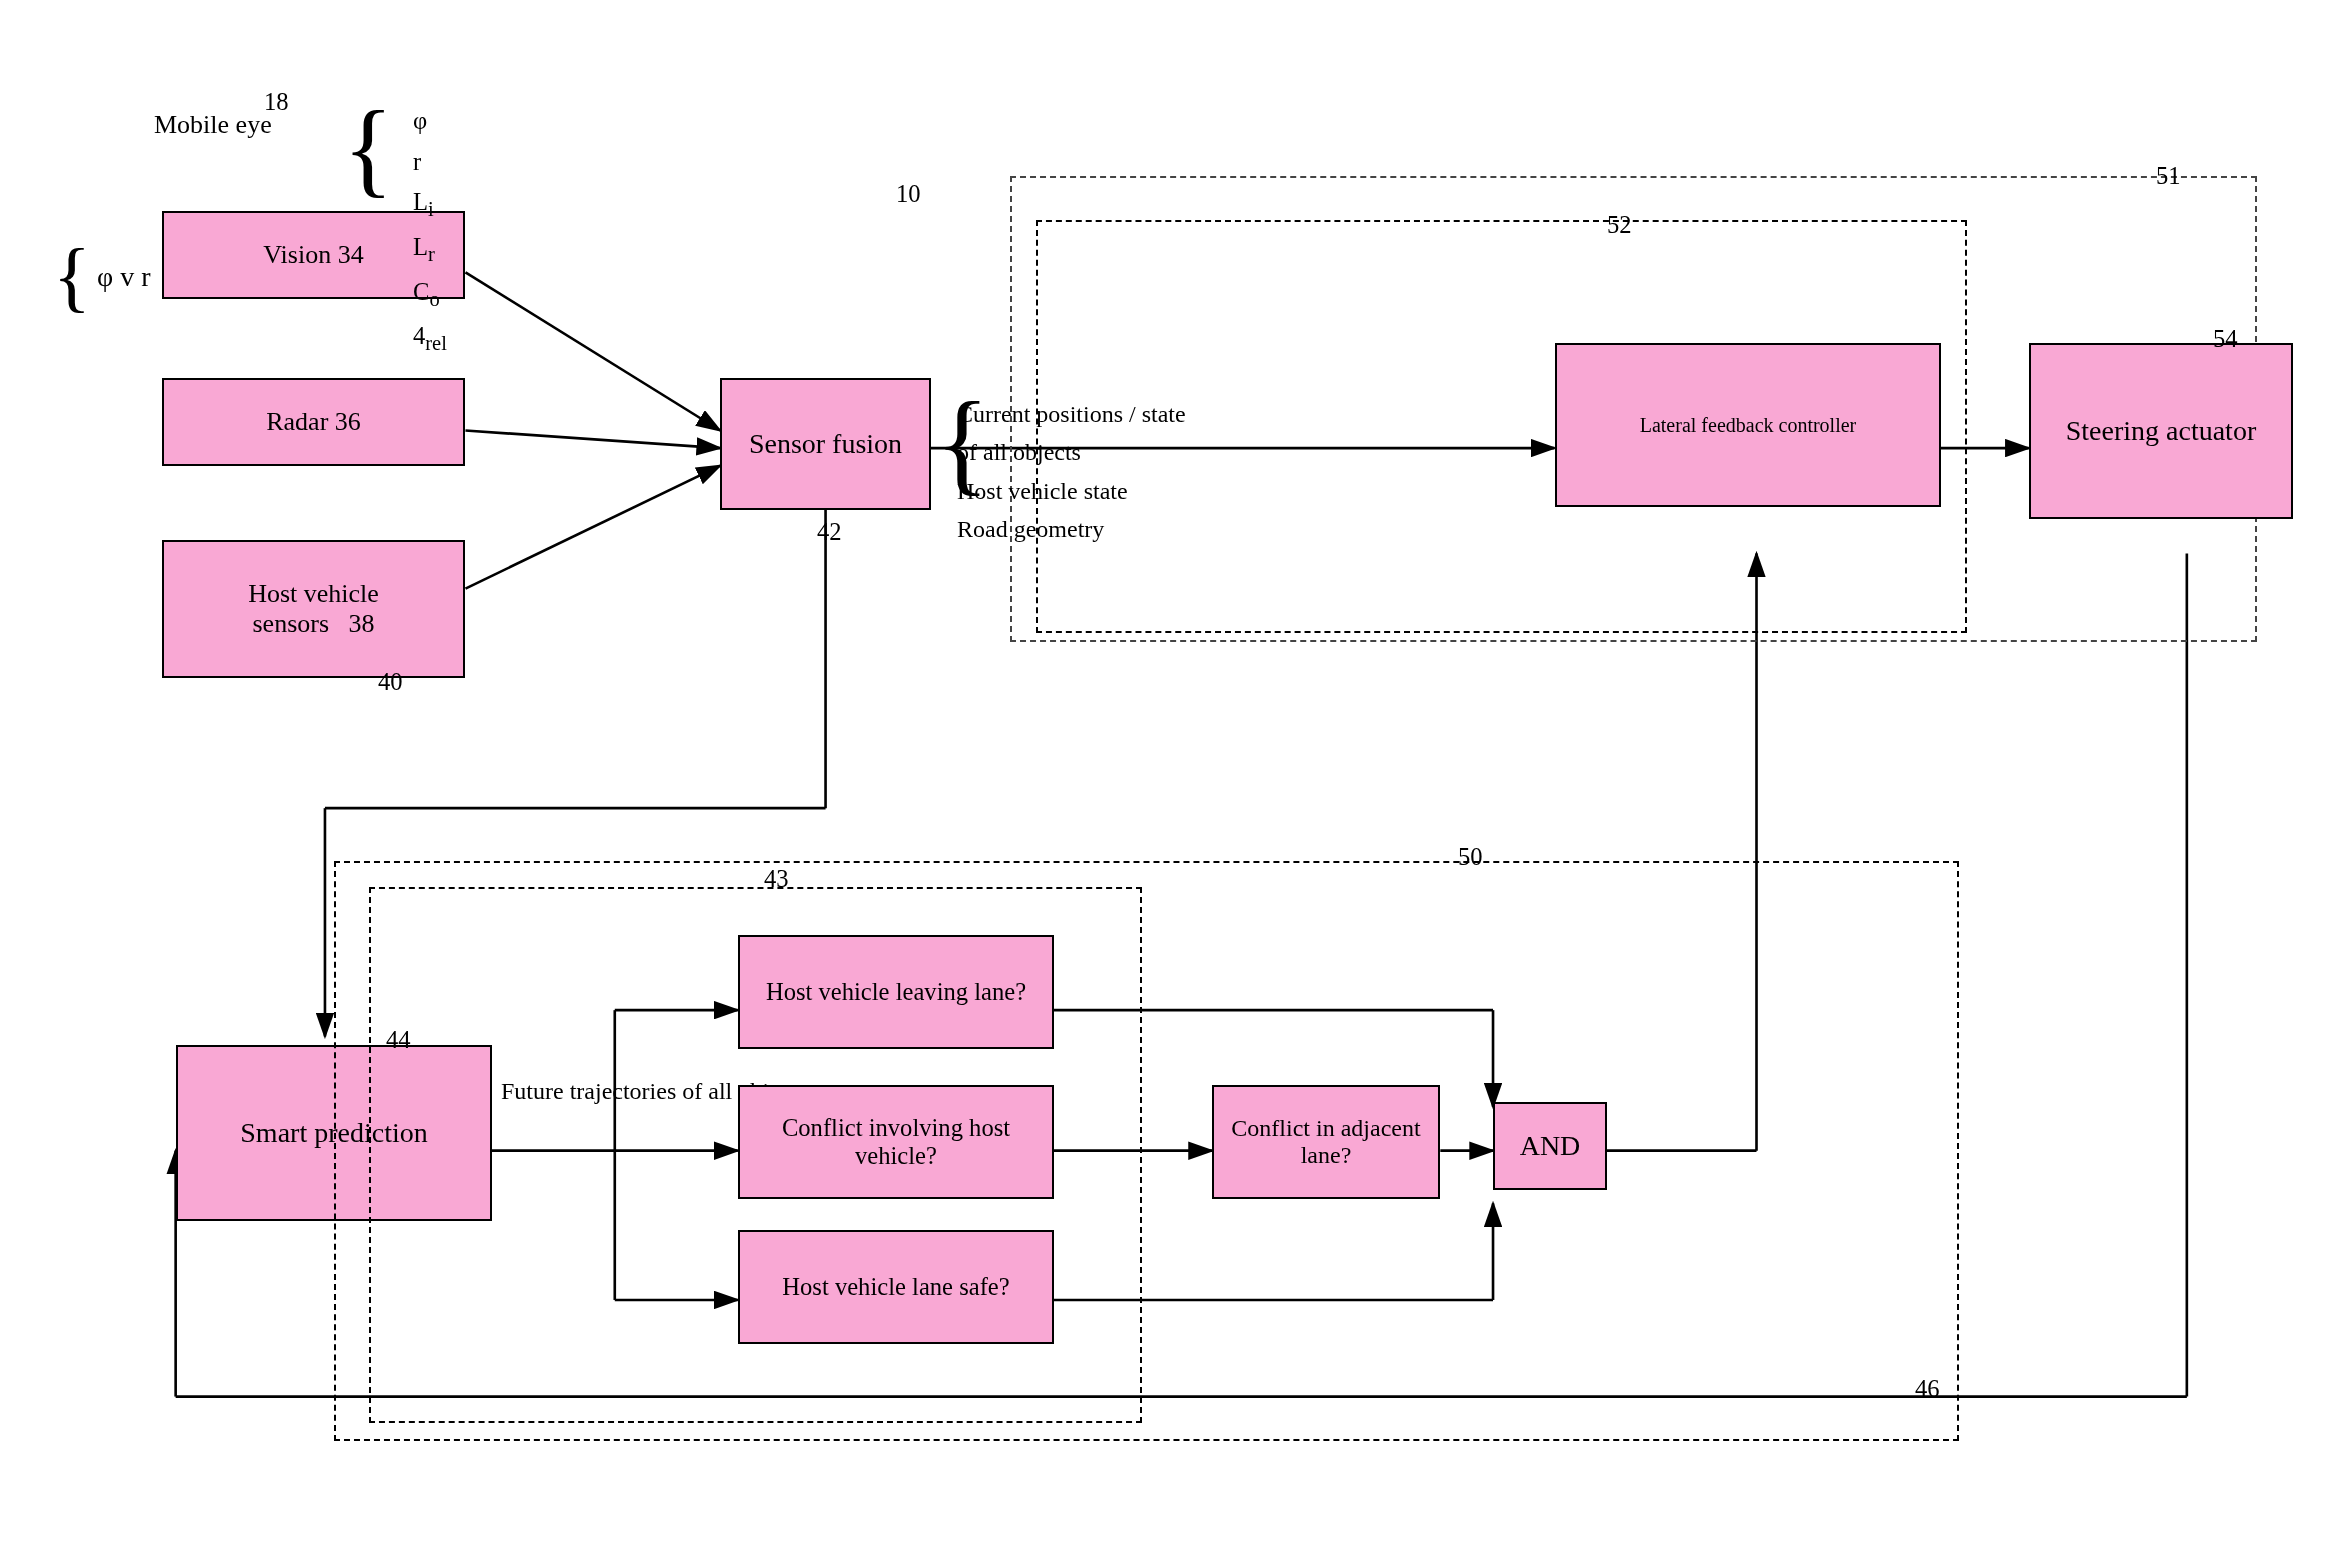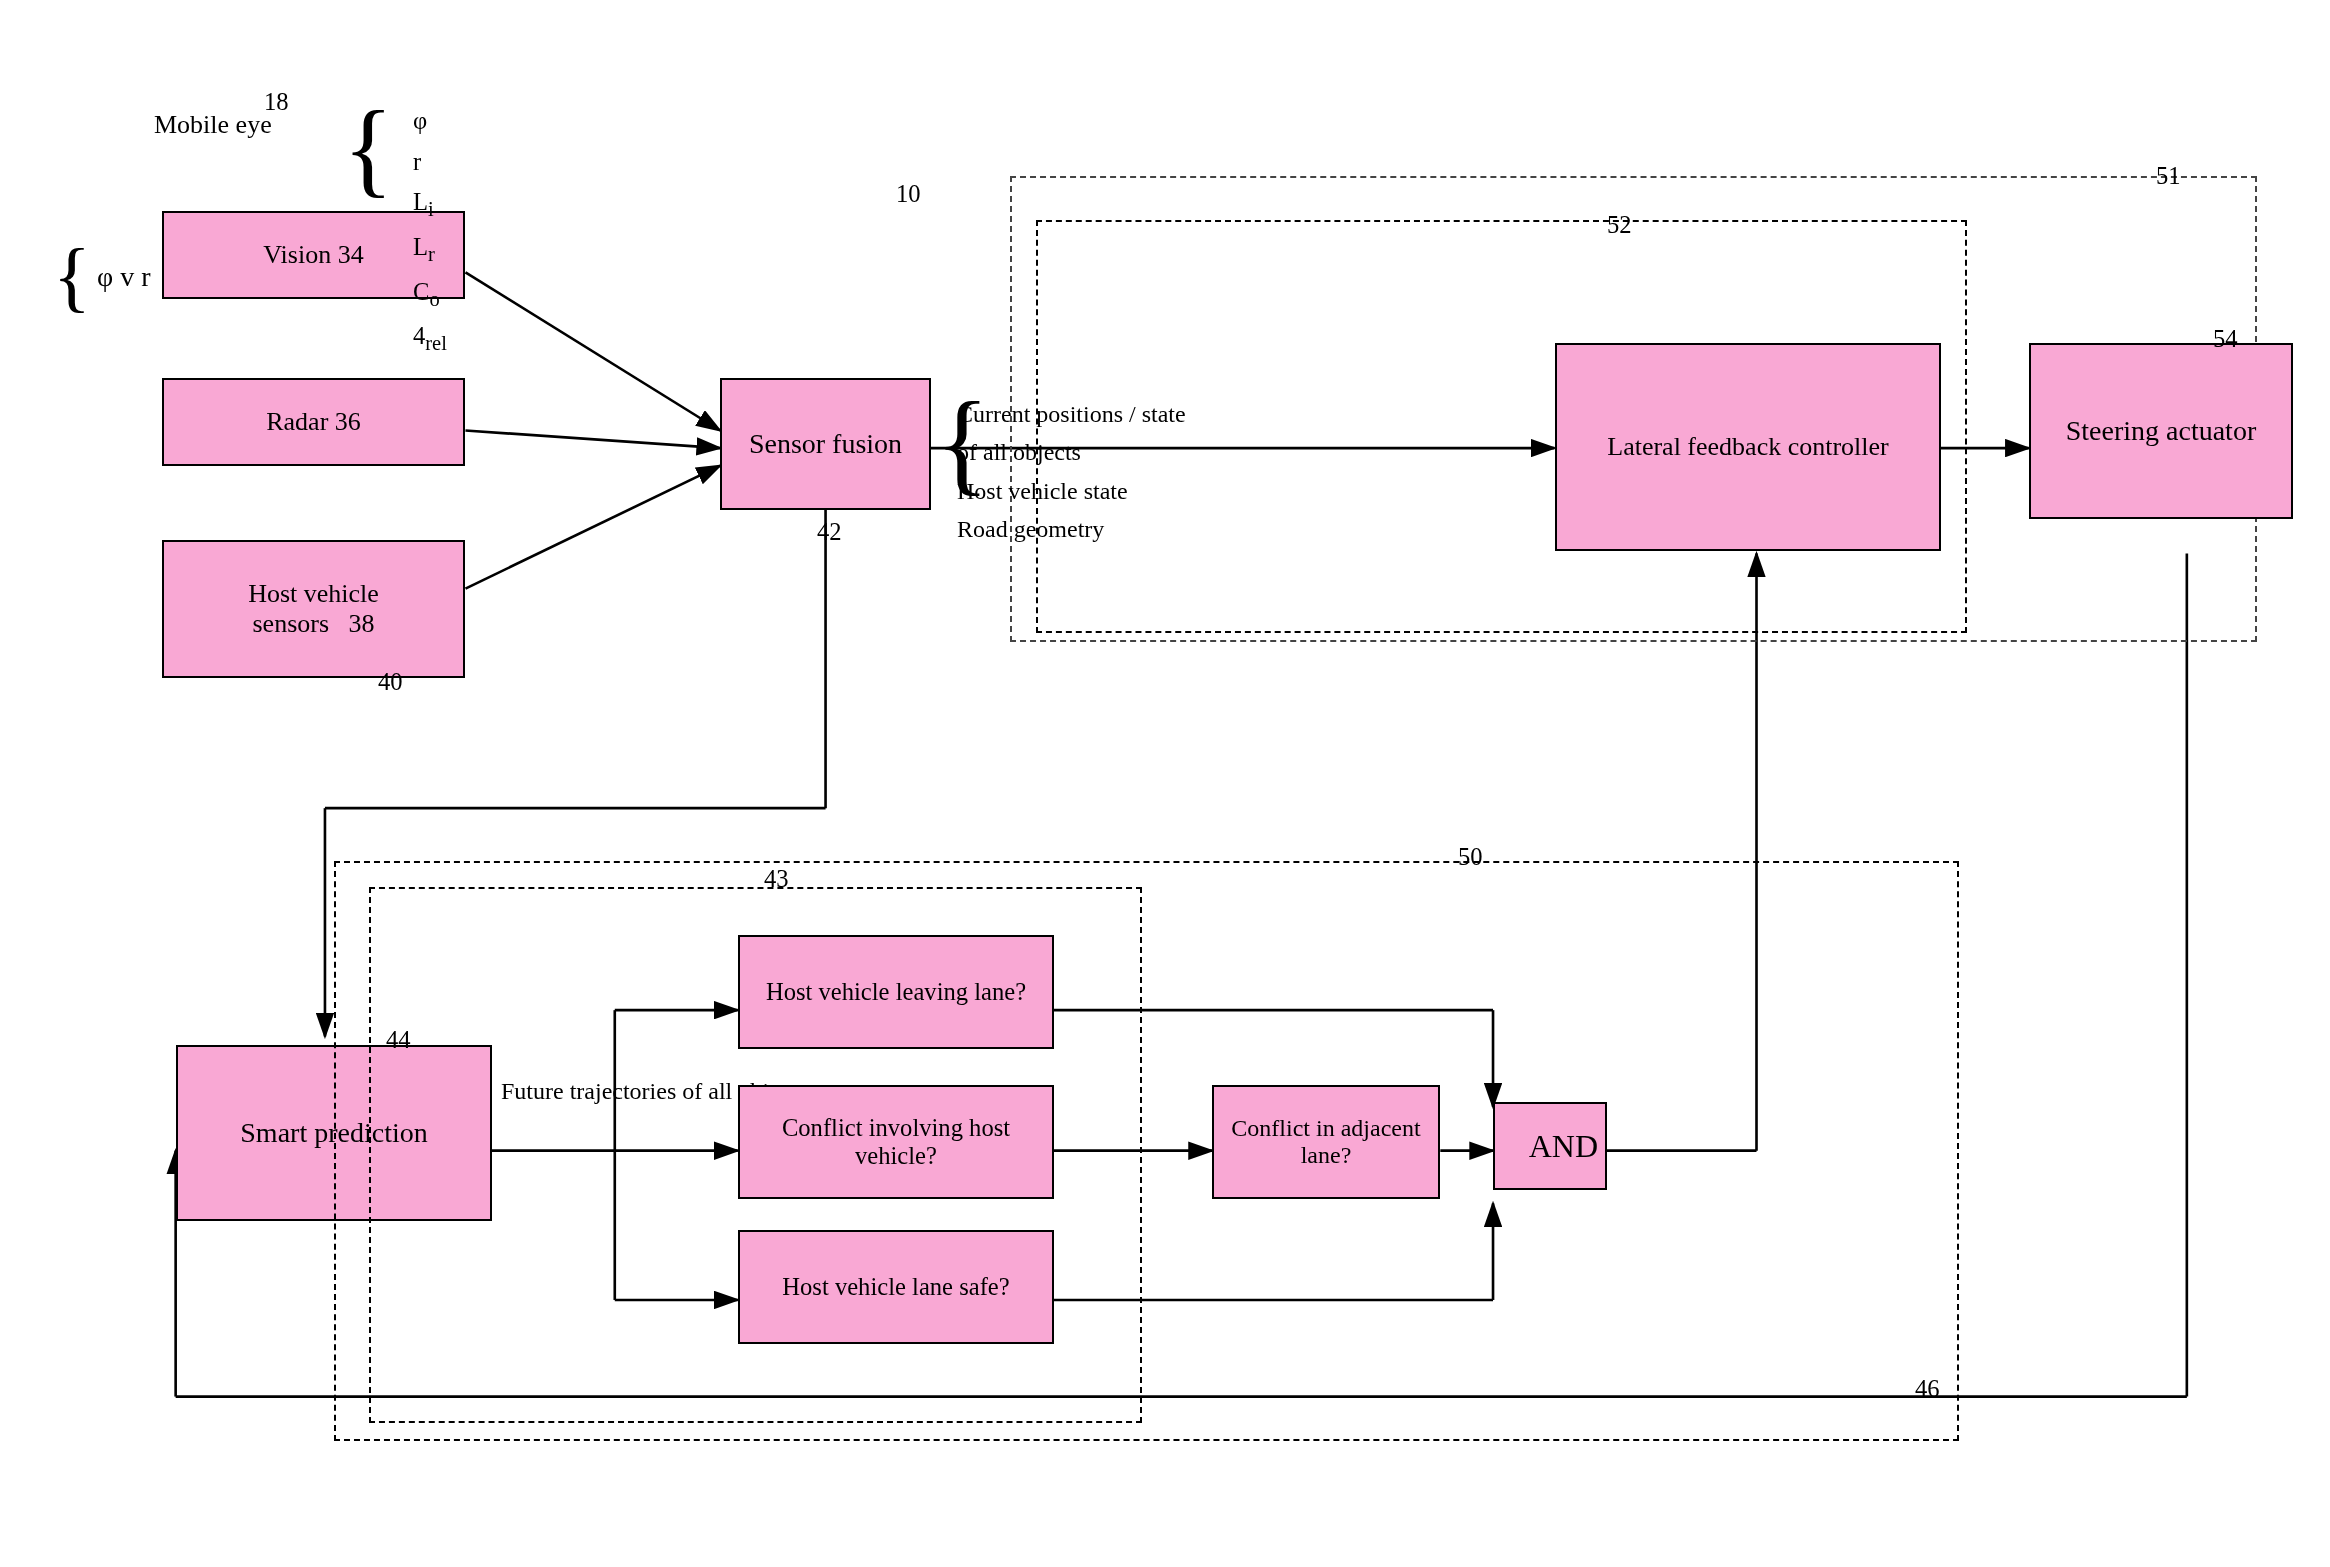--- a/index.html
+++ b/index.html
@@ -157,21 +157,21 @@
   </div>
   <div class="label" style="left:896px;top:180px;font-size:24.6px;">
     <span>10</span>
   </div>
 
   <div class="dashed-box" style="left:1036px;top:220px;width:931px;height:413px;border-color:#000;"></div>
   <div class="label" style="left:1607px;top:211px;font-size:24.6px;">
     <span>52</span>
   </div>
 
-  <div class="box" style="left:1555px;top:343px;width:386px;height:208px;font-size:26px;justify-content:center;">
+  <div class="box" style="left:1555px;top:343px;width:386px;height:164px;font-size:20px;justify-content:center;">
     <span>Lateral feedback
 controller</span>
   </div>
 
   <div class="box" style="left:2029px;top:343px;width:264px;height:176px;font-size:28px;">
     <span>Steering
 actuator</span>
   </div>
   <div class="label" style="left:2213px;top:325px;font-size:24.6px;">
     <span>54</span>
@@ -219,21 +219,21 @@
   <div class="box" style="left:738px;top:1230px;width:316px;height:114px;font-size:24.6px;">
     <span>Host vehicle lane
 safe?</span>
   </div>
 
   <div class="box" style="left:1212px;top:1085px;width:228px;height:114px;font-size:24px;">
     <span>Conflict in
 adjacent lane?</span>
   </div>
 
-  <div class="box" style="left:1493px;top:1102px;width:114px;height:88px;font-size:32px;justify-content:flex-end;">
+  <div class="box" style="left:1493px;top:1102px;width:114px;height:88px;font-size:28px;">
     <span>AND</span>
   </div>
 
   <div class="label" style="left:1915px;top:1375px;font-size:24.6px;">
     <span>46</span>
   </div>
 
 </div>
 
 

